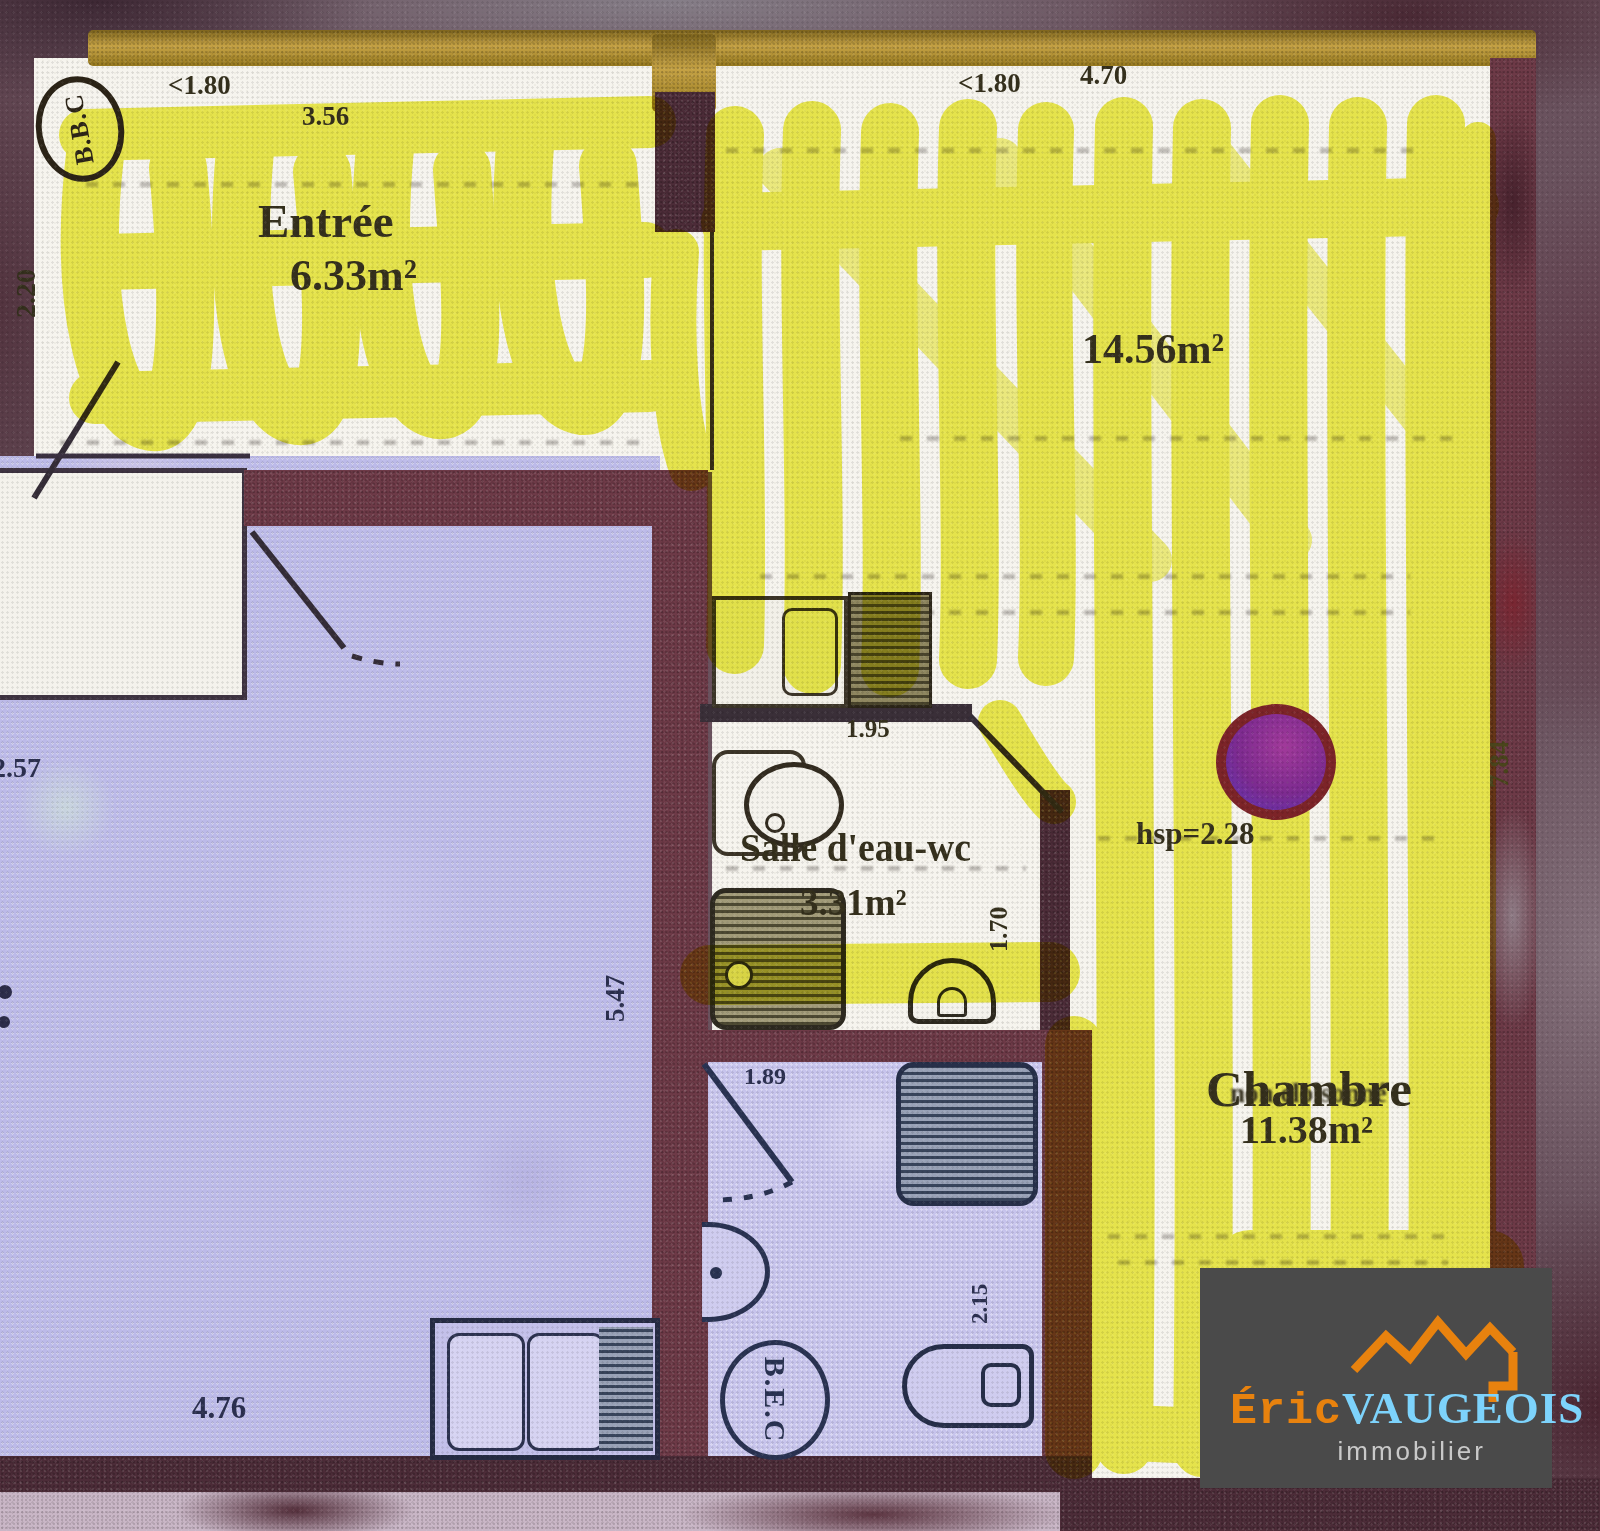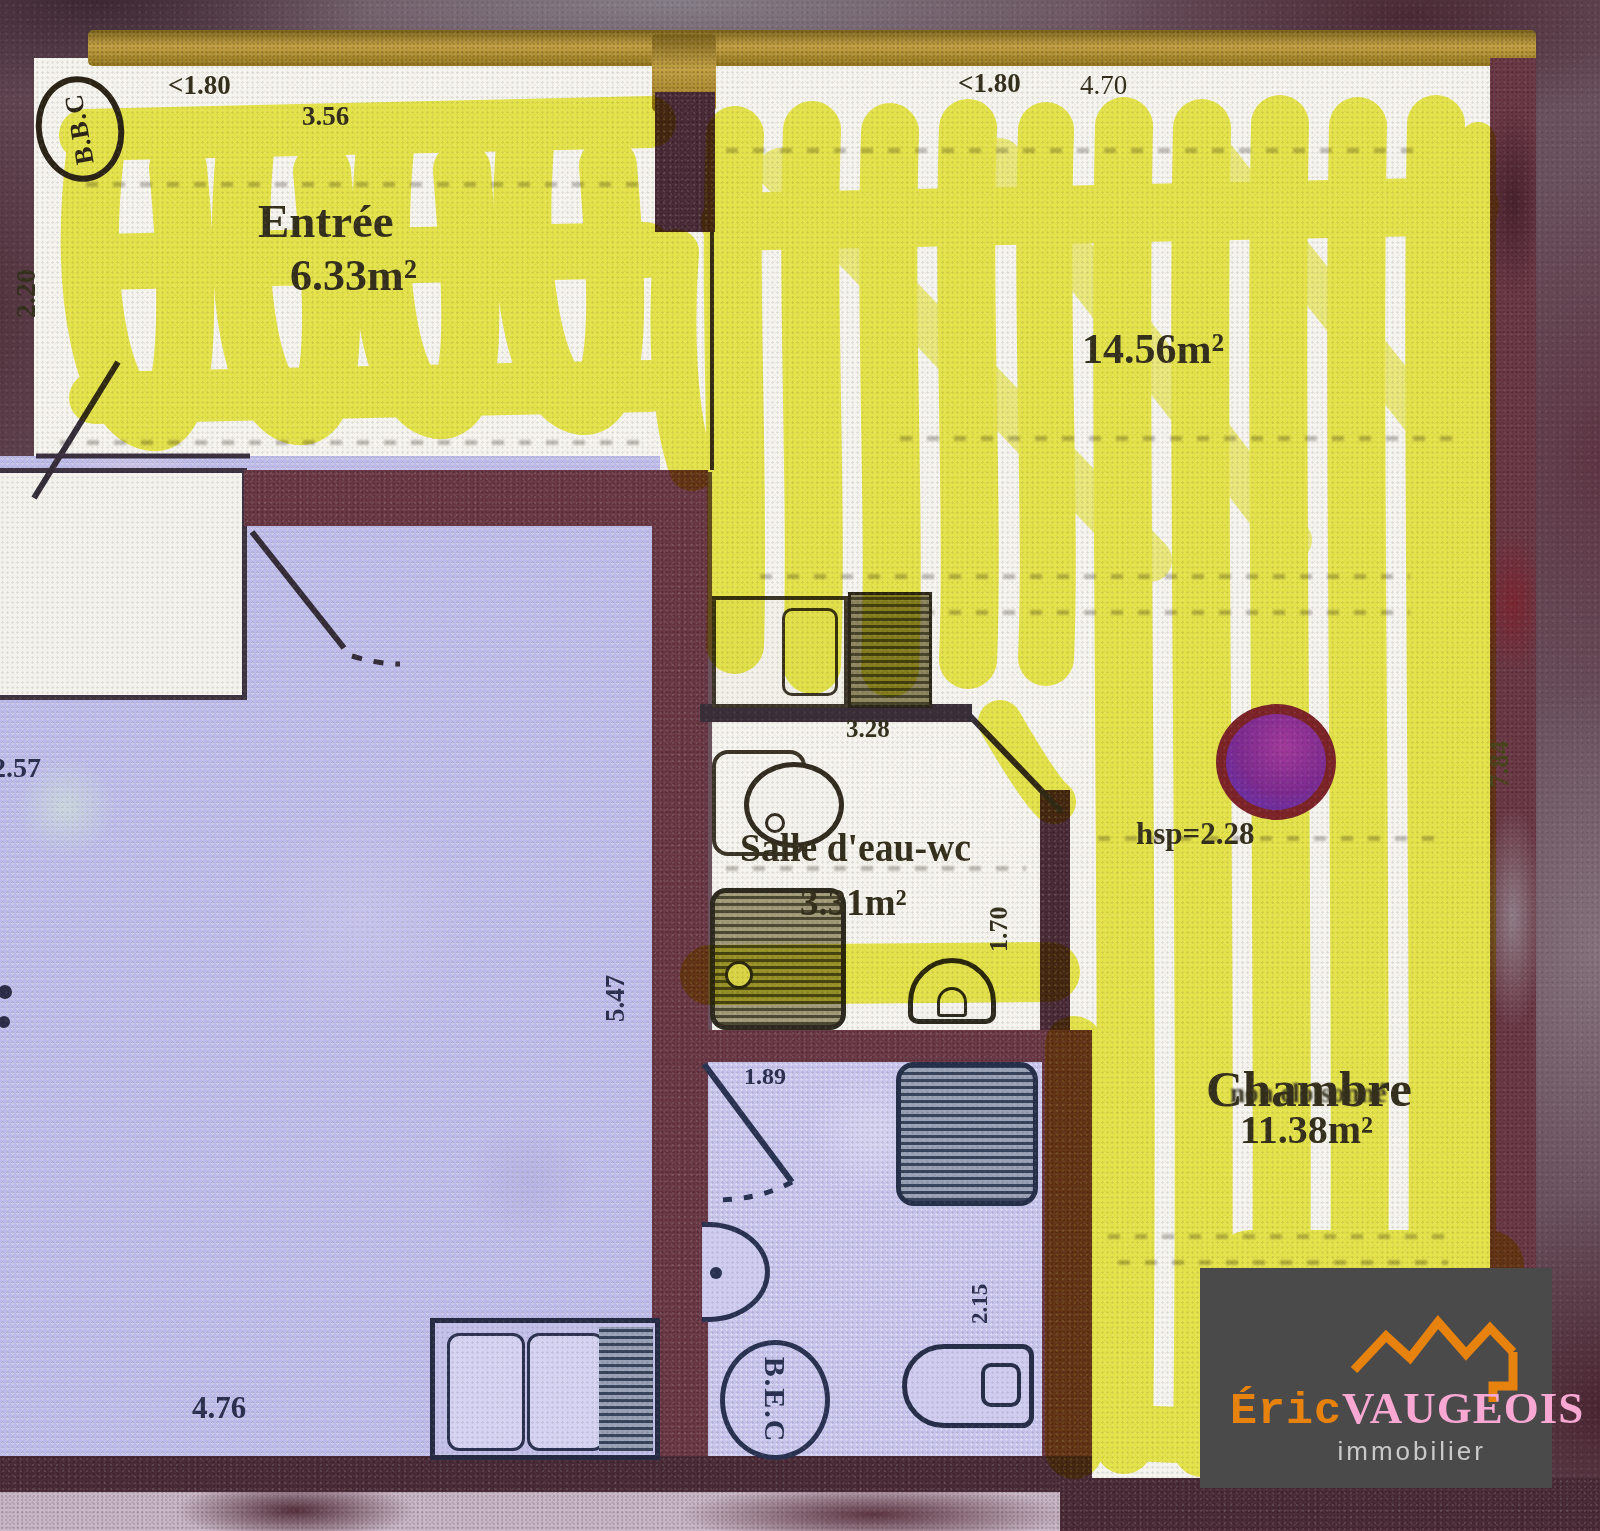--- a/index.html
+++ b/index.html
@@ -52,21 +52,21 @@
   .fix{position:absolute;z-index:3;box-sizing:border-box;}
   .hl-svg{position:absolute;left:0;top:0;z-index:4;mix-blend-mode:multiply;pointer-events:none;}
   .ln-svg{position:absolute;left:0;top:0;z-index:3;pointer-events:none;}
   .hatch-olive{background:repeating-linear-gradient(0deg,#4e4a33 0 3px,#a19a78 3px 7px);}
   .hatch-navy{background:repeating-linear-gradient(0deg,#39455c 0 3px,#98a1b6 3px 7px);}
   .hatch-kitchen{background:repeating-linear-gradient(0deg,#49442c 0 3px,#8f8760 3px 7px);}
   .stamp{position:absolute;border-radius:50%;z-index:5;display:flex;align-items:center;justify-content:center;box-sizing:border-box;}
   .logo{position:absolute;left:1200px;top:1268px;width:352px;height:220px;background:var(--logo-bg,#4a4a4a);z-index:7;}
   .logo .brand{position:absolute;left:30px;top:114px;font-weight:bold;font-size:45px;letter-spacing:1px;font-family:"Liberation Serif",serif;white-space:nowrap;}
   .logo .first{color:var(--logo-orange,#e8820e);font-family:Liberation Mono, monospace;}
-  .logo .last{color:#f9a8d4;}
+  .logo .last{color:#7dd3fc;}
   .logo .tagline{position:absolute;right:66px;top:168px;color:#c9c9c9;font-size:26px;letter-spacing:3px;font-family:"Liberation Sans",sans-serif;}
   .dot{position:absolute;left:1216px;top:704px;width:100px;height:96px;border-radius:50%;z-index:5;
     border:10px solid var(--dot-ring,#7c2428);
     background:radial-gradient(circle at 58% 34%, #a13a9a, var(--dot-fill,#7d2b90) 55%, #5c35b5 100%);}
   .blur1{filter:blur(.6px);}
   .blur2{filter:blur(1.1px);font-weight:bold;}
 </style>
 </head>
 <body>
 
@@ -189,24 +189,24 @@
   </div>
   <div class="dot"></div>
 
   <div class="txt" style="left:168px;top:72px;font-size:27px;font-weight:bold;">&lt;1.80</div>
   <div class="txt" style="left:302px;top:72px;font-size:27px;font-weight:bold;margin-top:31px;">3.56</div>
   <div class="txt rot" style="left:12px;top:318px;font-size:28px;font-weight:bold;">2.20</div>
   <div class="txt" style="left:258px;top:198px;font-size:47px;font-weight:600;">Entrée</div>
   <div class="txt" style="left:290px;top:254px;font-size:44px;font-weight:600;">6.33m²</div>
 
   <div class="txt" style="left:958px;top:70px;font-size:27px;font-weight:bold;">&lt;1.80</div>
-  <div class="txt" style="left:1080px;top:72px;font-size:27px;font-weight:normal;">4.70</div>
+  <div class="txt" style="left:1080px;top:62px;font-size:27px;font-weight:bold;">4.70</div>
   <div class="txt" style="left:1082px;top:328px;font-size:42px;font-weight:600;">14.56m²</div>
 
-  <div class="txt" style="left:846px;top:716px;font-size:25px;font-weight:bold;">3.28</div>
+  <div class="txt" style="left:846px;top:716px;font-size:25px;font-weight:bold;">1.95</div>
   <div class="txt blur1" style="left:740px;top:828px;font-size:40px;font-weight:600;transform:scaleX(.94);transform-origin:left;">Salle d'eau-wc</div>
   <div class="txt blur1" style="left:800px;top:884px;font-size:37px;font-weight:600;">3.31m²</div>
   <div class="txt rot" style="left:986px;top:952px;font-size:26px;font-weight:bold;">1.70</div>
 
   <div class="txt blur1" style="left:1136px;top:818px;font-size:31px;font-weight:bold;">hsp=2.28</div>
   <div class="txt rot" style="left:1486px;top:788px;font-size:27px;font-weight:bold;color:#4a441c;z-index:5;">7.84</div>
   <div class="txt" style="left:1206px;top:1064px;font-size:51px;font-weight:600;">Chambre</div>
   <div class="txt blur2" style="left:1230px;top:1080px;font-size:27px;">non cloisonné</div>
   <div class="txt" style="left:1240px;top:1110px;font-size:40px;font-weight:600;">11.38m²</div>
 

